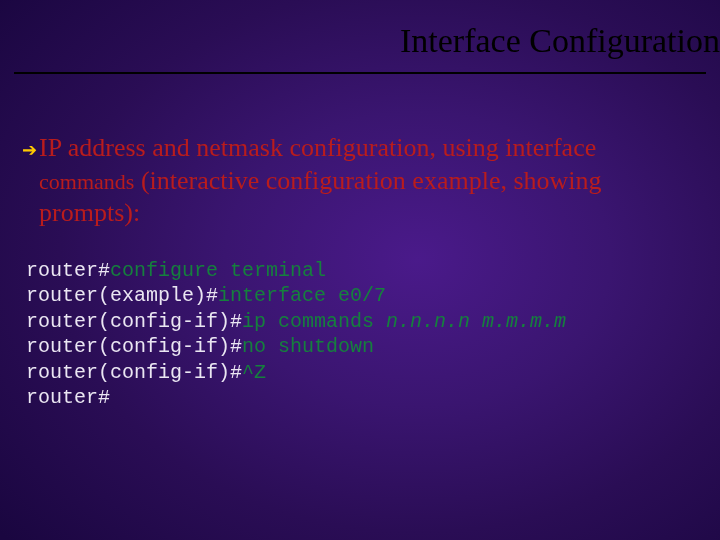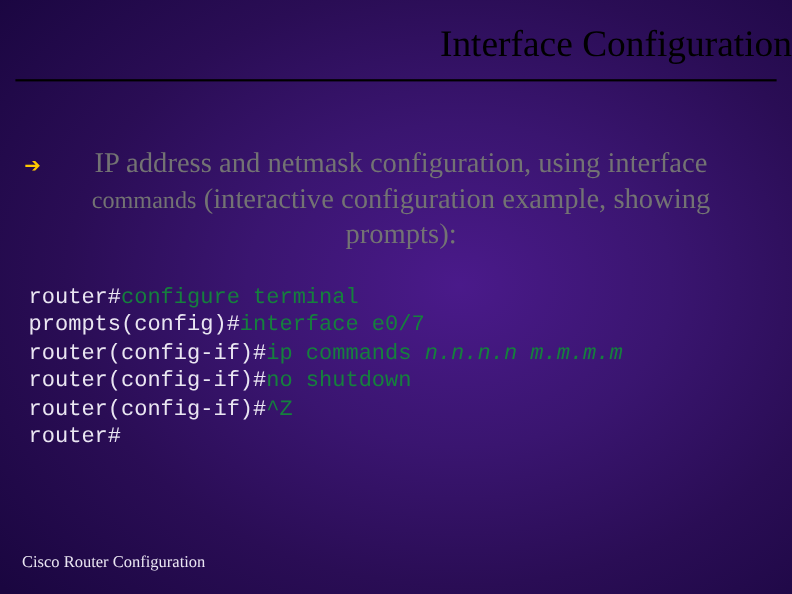--- a/index.html
+++ b/index.html
@@ -43,22 +43,21 @@
     color: #ffc900;
     font-family: Arial, sans-serif;
     font-size: 18px;
     line-height: 32px;
     margin-right: 2px;
     margin-top: 2px;
   }
   .bullet-text {
     font-size: 26px;
     line-height: 1.25;
-    color: #737373;
-    text-align: center;
+    color: #b91c1c;
   }
   .smaller-word { font-size: 22px; }
   .code {
     margin-top: 28px;
     margin-left: 4px;
     font-family: "Courier New", Courier, monospace;
     font-size: 20px;
     line-height: 1.28;
     color: #eae6f2;
     white-space: pre;
@@ -85,22 +84,21 @@
 <div class="body">
   <div class="bullet-row">
     <span class="arrow">➔</span>
     <div class="bullet-text">
       <span>IP address and netmask configuration, using interface</span>
       <span class="smaller-word">commands</span><span> (interactive configuration example, showing prompts):</span>
     </div>
   </div>
 
   <div class="code"><span>router#</span><span class="gold">configure terminal</span>
-<span>prompts(config)#</span><span class="gold">interface e0/7</span>
+<span>router(example)#</span><span class="gold">interface e0/7</span>
 <span>router(config-if)#</span><span class="gold">ip commands </span><span class="gold italic">n.n.n.n m.m.m.m</span>
 <span>router(config-if)#</span><span class="gold">no shutdown</span>
 <span>router(config-if)#</span><span class="gold">^Z</span>
 <span>router#</span></div>
 </div>
 
 <div class="footer">
-  <span>Cisco Router Configuration</span>
 </div>
 
 </body></html>

